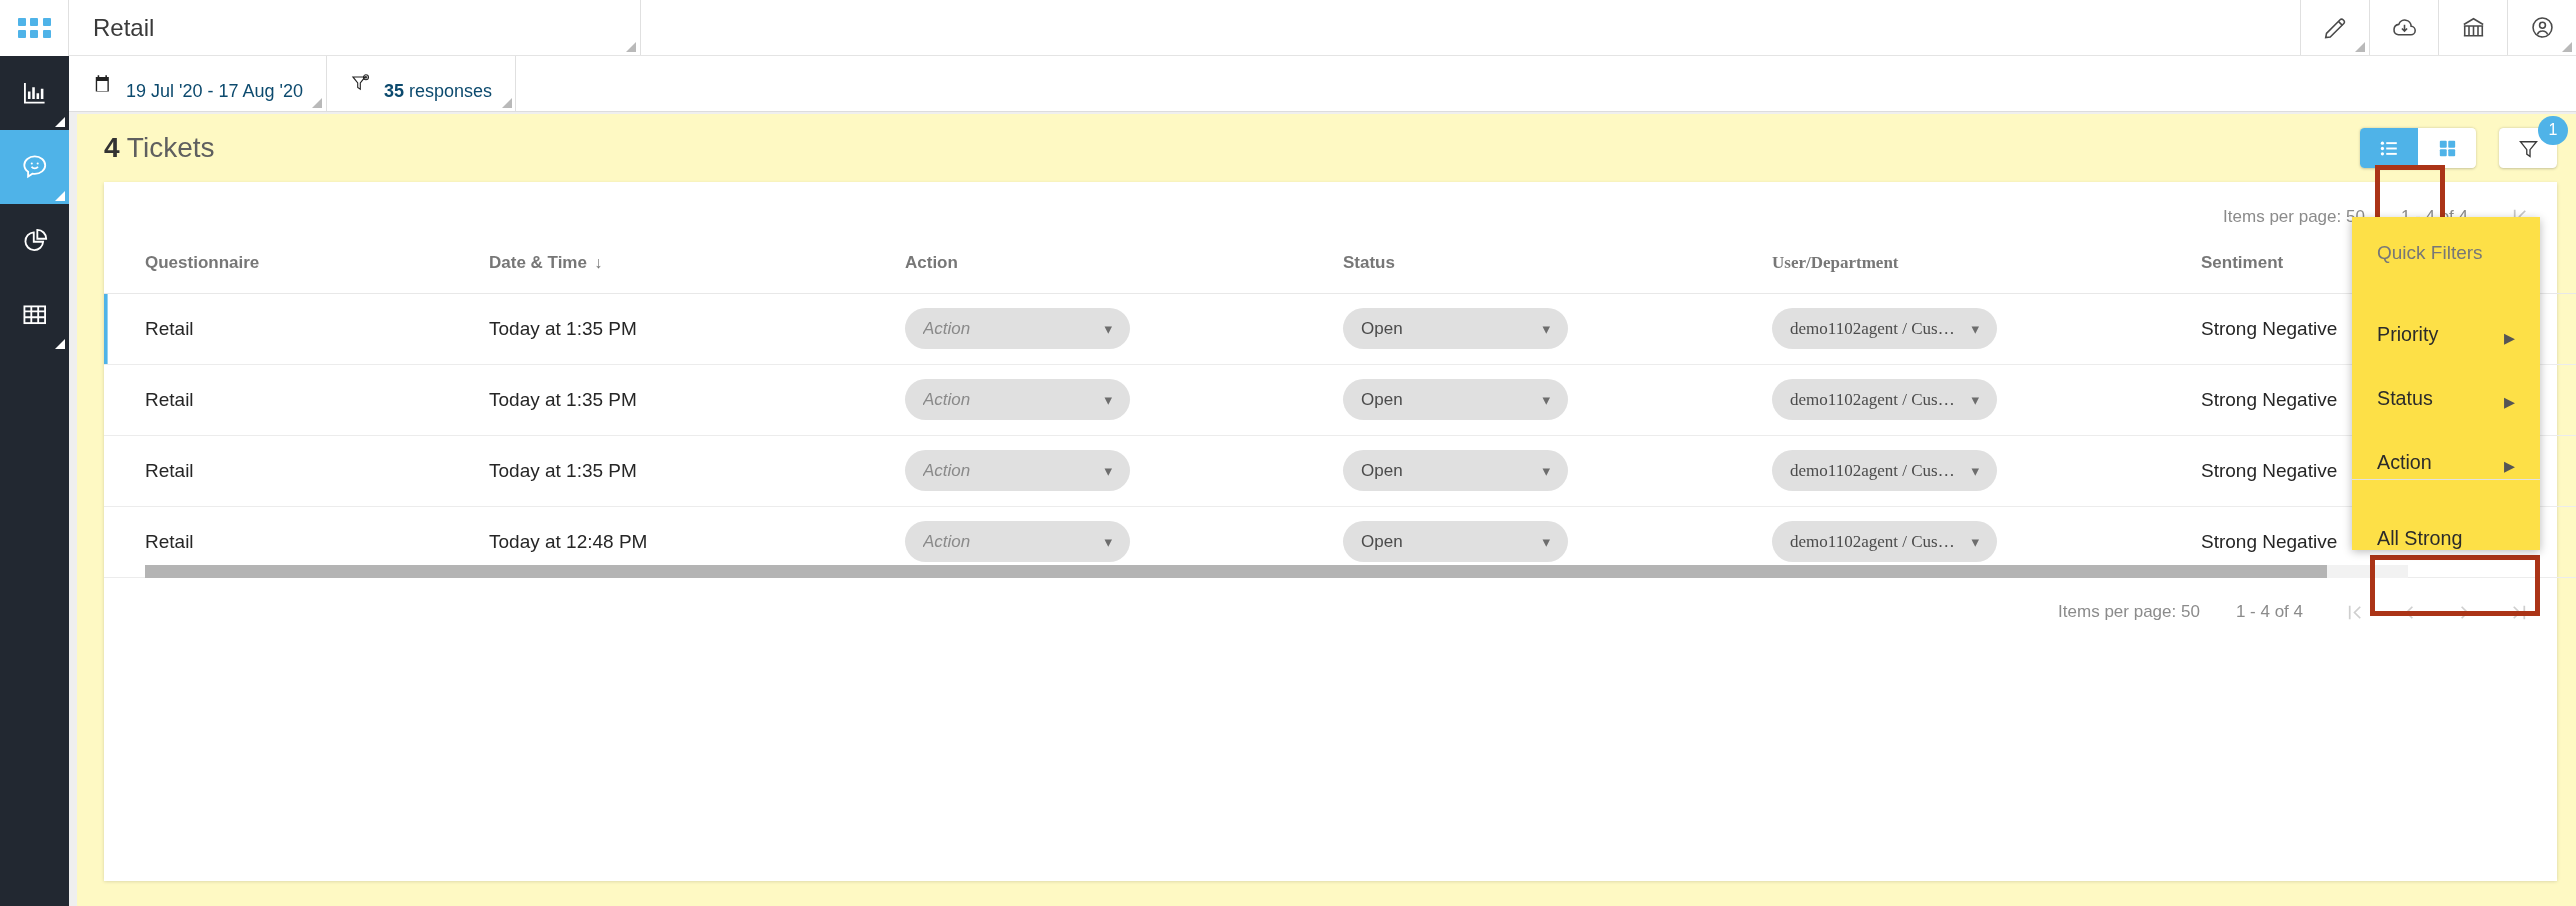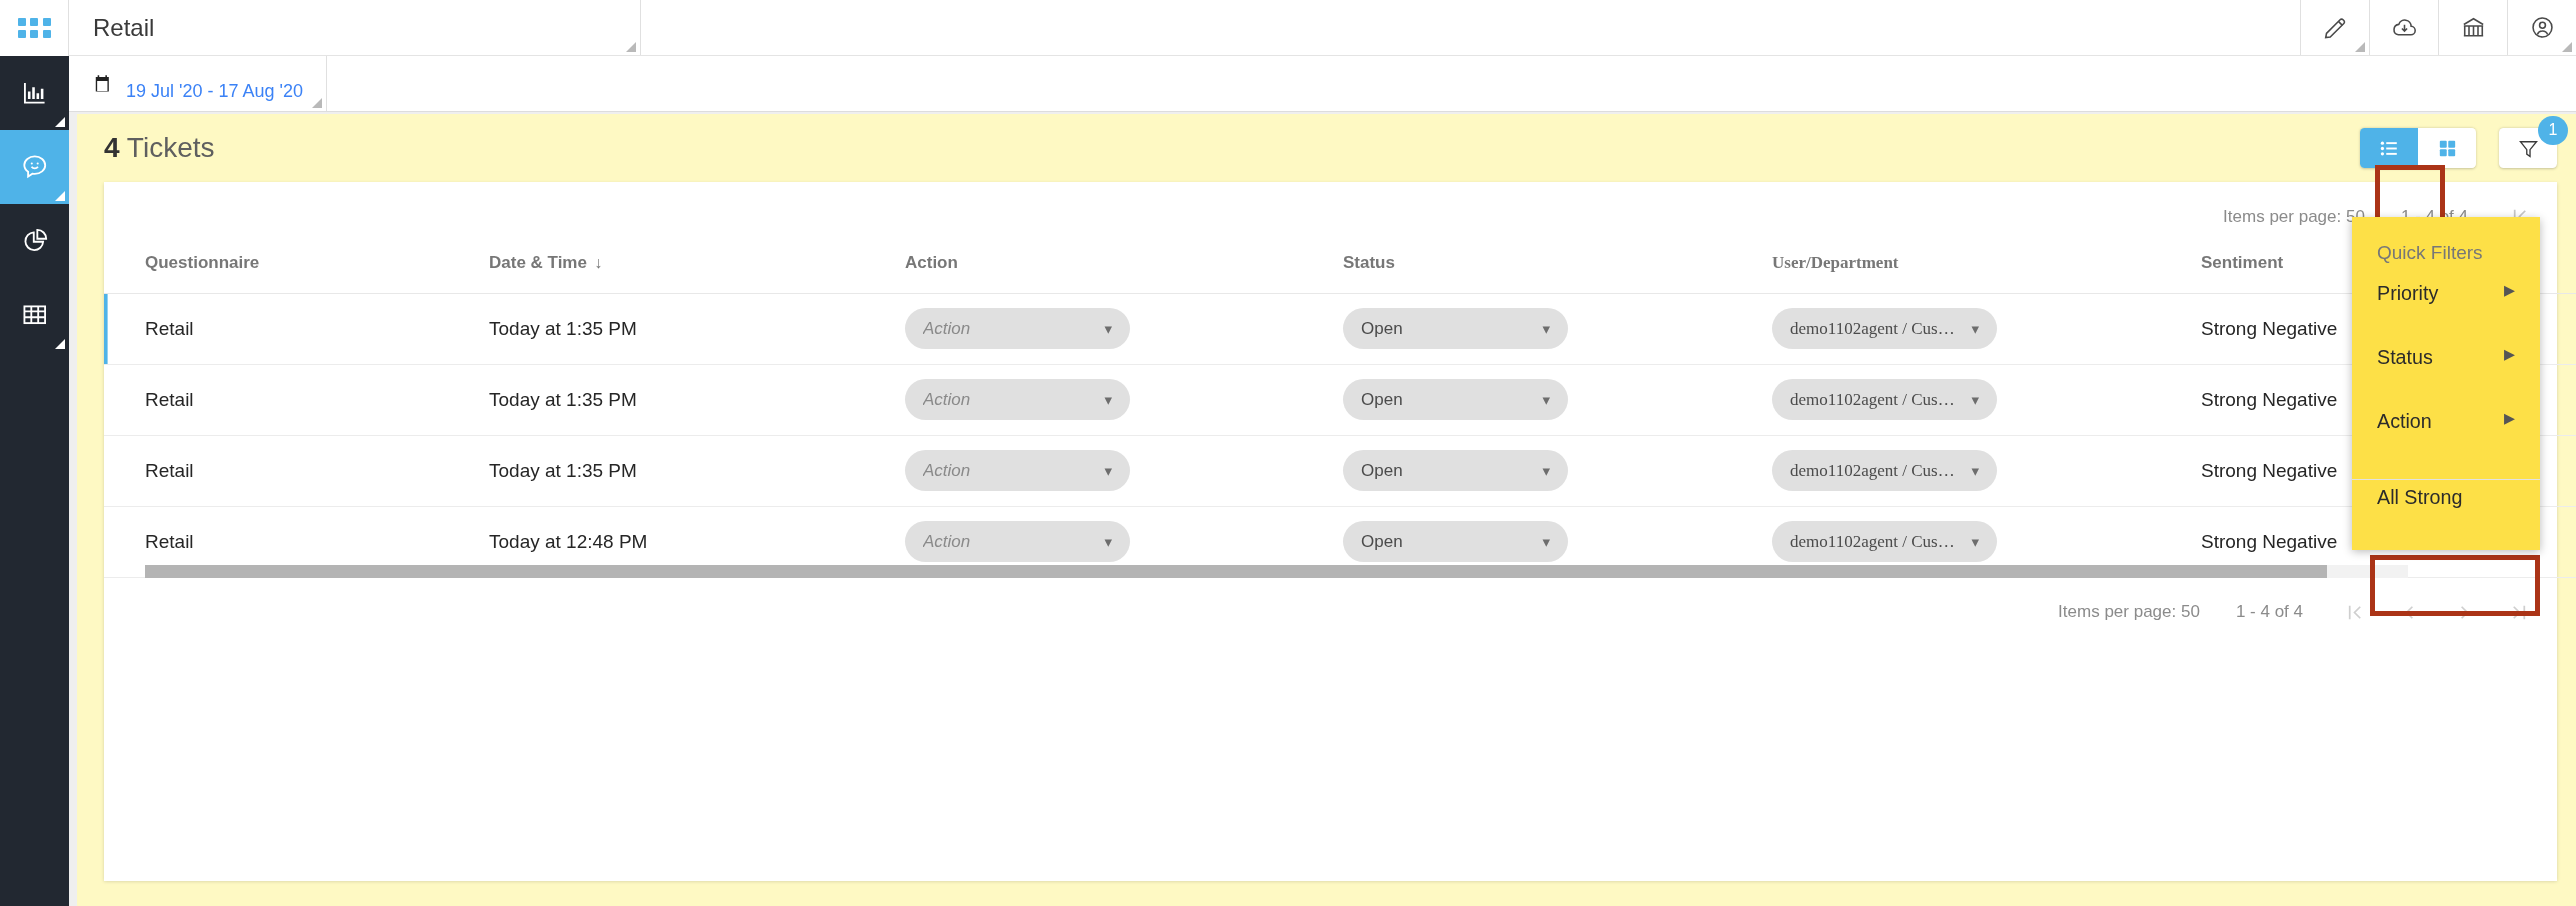--- a/index.html
+++ b/index.html
@@ -59,21 +59,21 @@
   .filterstrip {
     position: absolute; left: 69px; top: 56px; width: 2507px; height: 56px;
     background: #ffffff; display: flex; align-items: stretch;
     border-bottom: 0.9px solid #dddddd;
   }
   .fchip {
     display: flex; align-items: center; gap: 13.4px; padding: 0 23px;
     border-right: 0.9px solid #e0e0e0; position: relative; cursor: pointer;
     min-width: 89px;
   }
-  .fchip .lbl { font-size: 18px; color: #3b82f6; white-space: nowrap; margin-top: 16px; }
+  .fchip .lbl { font-size: 18px; color: #0c4a6e; white-space: nowrap; margin-top: 16px; }
   .fchip .lbl b { font-weight: 700; }
   .fchip svg { width: 20.6px; height: 20.6px; flex: none; }
   .fstrip-rest { flex: 1; }
 
   
   .main {
     position: absolute; left: 69px; top: 114px; width: 2507px; height: 793px;
     background: #fef9c3; overflow: hidden; margin-left: 8px;
   }
 
@@ -182,21 +182,21 @@
   
   .menu {
     position: absolute; left: 2352px; top: 217px; width: 188px;
     background: #fde047; box-shadow: 0 1.8px 9px rgba(0,0,0,.28);
     padding: 10.7px 0 0 0; z-index: 40;
   }
   .menu-title {
     font-size: 19px; color: #777; padding: 14.3px 25px 18px 25px; font-weight: 400;
   }
   .menu-item {
-    display: flex; align-items: flex-start; font-size: 19.7px; color: #2b2b2b;
+    display: flex; align-items: flex-end; font-size: 19.7px; color: #2b2b2b;
     padding: 0 25px; height: 64px; cursor: pointer;
   }
   .menu-item .caret { margin-left: auto; font-size: 14.3px; color: #555; }
   .menu-sep { height: 0.9px; background: #e2e2e2; margin: 5.4px 0; }
 </style>
 </head>
 <body>
 
 <div class="topbar">
   <div class="app-launcher">
@@ -287,20 +287,29 @@
           <rect x="14.4" y="11.2" width="2" height="1.8"></rect>
         <rect x="7.6" y="14.4" width="2" height="1.8"></rect>
           <rect x="11" y="14.4" width="2" height="1.8"></rect>
           <rect x="14.4" y="14.4" width="2" height="1.8"></rect>
         <rect x="7.6" y="17.6" width="2" height="1.8"></rect>
           <rect x="11" y="17.6" width="2" height="1.8"></rect>
           <rect x="14.4" y="17.6" width="2" height="1.8"></rect>
       </g>
     </svg>
     <span class="lbl">19 Jul '20 - 17 Aug '20</span>
+    <span class="corner-tri"></span>
+  </div>
+  <div class="fchip">
+    <svg viewBox="0 0 24 24" fill="none" stroke="#222" stroke-width="1.3">
+      <path d="M3.4 4.6h14.2l-5.6 7v7.4l-3-2.1v-5.3z"></path>
+      <circle cx="18.6" cy="5" r="2.9"></circle>
+      <path d="M18.6 3.4v3.2M17 5h3.2"></path>
+    </svg>
+    <span class="lbl"><b>35</b> <span>responses</span></span>
     <span class="corner-tri"></span>
   </div>
   <div class="fstrip-rest"></div>
 </div>
 
 <div class="main">
 
   <div class="page-head">
     <div class="page-title">
       <b>4</b>

